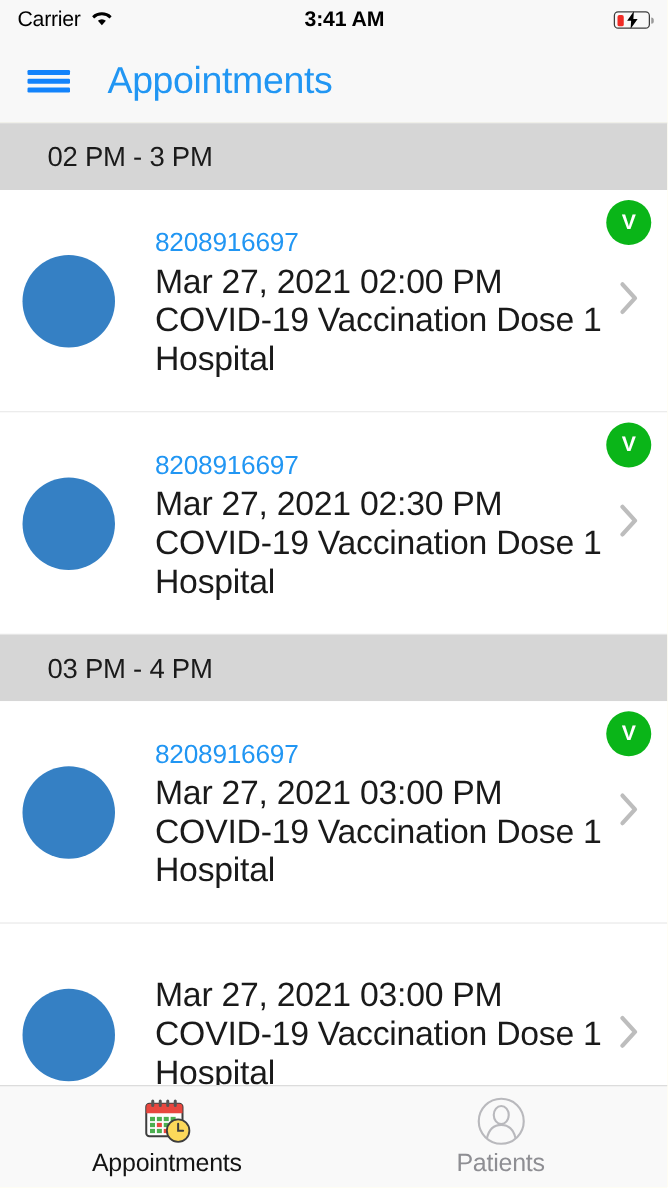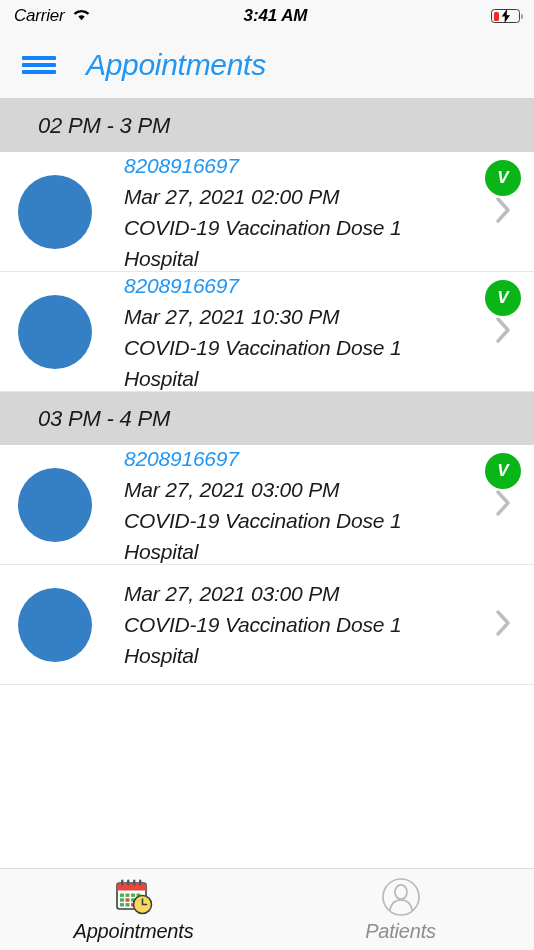--- a/index.html
+++ b/index.html
@@ -11,21 +11,20 @@
     background: #ffffff;
   }
 
   .phone {
     position: relative;
     width: 534px;
     height: 950px;
     background: #fef9c3;
     display: flex;
     flex-direction: column;
-    font-style: italic;
   }
 
   
   .status-bar {
     height: 32px;
     flex: 0 0 32px;
     background: #f8f8f8;
     display: flex;
     align-items: center;
     padding: 0 14px;
@@ -144,21 +143,21 @@
     display: flex;
     align-items: center;
     padding-left: 38px;
     font-size: 22px;
     color: #1a1a1a;
     letter-spacing: -0.2px;
   }
 
   .row {
     position: relative;
-    height: 120px;
+    height: 178px;
     background: #ffffff;
     border-bottom: 1px solid #e6e6e6;
     display: flex;
     align-items: center;
     padding: 0 18px;
   }
   .avatar {
     flex: 0 0 74px;
     width: 74px;
     height: 74px;
@@ -172,21 +171,21 @@
     justify-content: center;
     gap: 2px;
   }
   .row-phone {
     font-size: 21px;
     color: #2196f3;
     line-height: 29px;
     letter-spacing: -0.2px;
   }
   .row-line {
-    font-size: 21px;
+    font-size: 27px;
     color: #1a1a1a;
     line-height: 29px;
     letter-spacing: -0.2px;
     white-space: nowrap;
   }
   .chevron {
     position: absolute;
     right: 22px;
     top: 50%;
     transform: translateY(-50%);
@@ -292,21 +291,21 @@
         <svg width="17" height="28" viewBox="0 0 17 28">
           <path d="M3 3 L13 14 L3 25" fill="none" stroke="#bdbdbd" stroke-width="3.4" stroke-linecap="round" stroke-linejoin="round"></path>
         </svg>
       </span>
     </div>
 
     <div class="row">
       <div class="avatar"></div>
       <div class="row-body">
         <div class="row-phone">8208916697</div>
-        <div class="row-line">Mar 27, 2021 10:30 PM</div>
+        <div class="row-line">Mar 27, 2021 02:30 PM</div>
         <div class="row-line">COVID-19 Vaccination Dose 1</div>
         <div class="row-line">Hospital</div>
       </div>
       <div class="badge">V</div>
       <span class="chevron">
         <svg width="17" height="28" viewBox="0 0 17 28">
           <path d="M3 3 L13 14 L3 25" fill="none" stroke="#bdbdbd" stroke-width="3.4" stroke-linecap="round" stroke-linejoin="round"></path>
         </svg>
       </span>
     </div>

